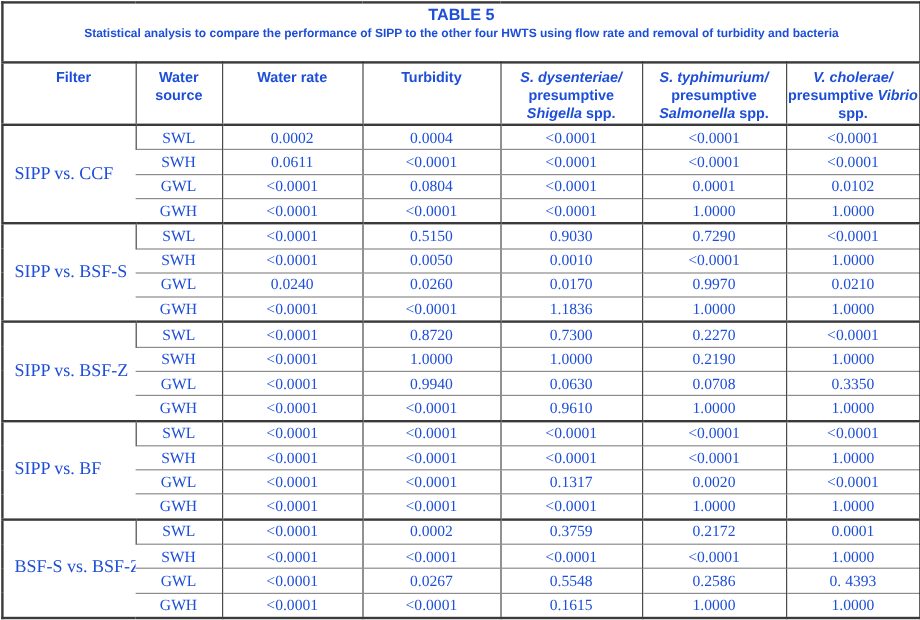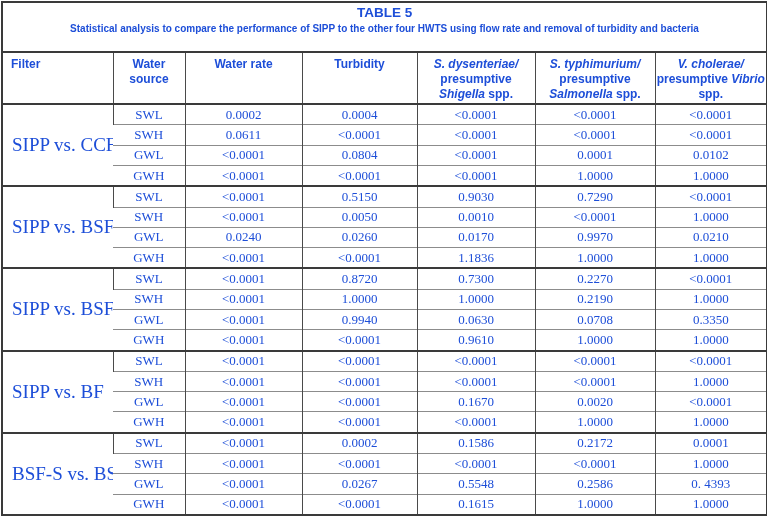--- a/index.html
+++ b/index.html
@@ -41,20 +41,21 @@
   
   tr.col-header-row th {
     height: 52px;
     border-bottom: 2px solid #3a3a3a;
     border-left: 1px solid #4a4a4a;
     vertical-align: top;
     padding-top: 4px;
     font-weight: bold;
     font-size: 12px;
     line-height: 15px;
+    text-align: center;
   }
   tr.col-header-row th:first-child { border-left: none; }
   th.filter-h { text-align: left; padding-left: 8px; }
   th.bact { font-size: 11.5px; line-height: 14px; }
   .it { font-style: italic; }
   
   tbody td {
     border-left: 1px solid #4a4a4a;
     border-top: 1px solid #8c8c8c;
     font-family: "Liberation Serif", serif;
@@ -64,21 +65,21 @@
     padding: 0 2px;
     white-space: nowrap;
     overflow: hidden;
   }
   tbody td:first-child { border-left: none; }
   tbody tr.group-start td { border-top: 2px solid #3a3a3a; }
   tbody tr:first-child td { border-top: none; }
   td.filter-cell {
     text-align: left;
     padding-left: 9px;
-    font-size: 19px;
+    font-size: 15px;
   }
 </style>
 </head>
 <body>
 
 <div class="page">
   <table class="stat-table">
     <colgroup>
       <col style="width:111px">
       <col style="width:72px">
@@ -219,38 +220,38 @@
           <td>&lt;0.0001</td>
           <td>&lt;0.0001</td>
           <td>&lt;0.0001</td>
           <td>&lt;0.0001</td>
           <td>1.0000</td>
         </tr>
         <tr>
           <td>GWL</td>
           <td>&lt;0.0001</td>
           <td>&lt;0.0001</td>
-          <td>0.1670</td>
+          <td>0.1317</td>
           <td>0.0020</td>
           <td>&lt;0.0001</td>
         </tr>
         <tr>
           <td>GWH</td>
           <td>&lt;0.0001</td>
           <td>&lt;0.0001</td>
           <td>&lt;0.0001</td>
           <td>1.0000</td>
           <td>1.0000</td>
         </tr>
         <tr class="group-start">
           <td rowspan="4" class="filter-cell">BSF-S vs. BSF-Z</td>
           <td>SWL</td>
           <td>&lt;0.0001</td>
           <td>0.0002</td>
-          <td>0.1586</td>
+          <td>0.3759</td>
           <td>0.2172</td>
           <td>0.0001</td>
         </tr>
         <tr>
           <td>SWH</td>
           <td>&lt;0.0001</td>
           <td>&lt;0.0001</td>
           <td>&lt;0.0001</td>
           <td>&lt;0.0001</td>
           <td>1.0000</td>

